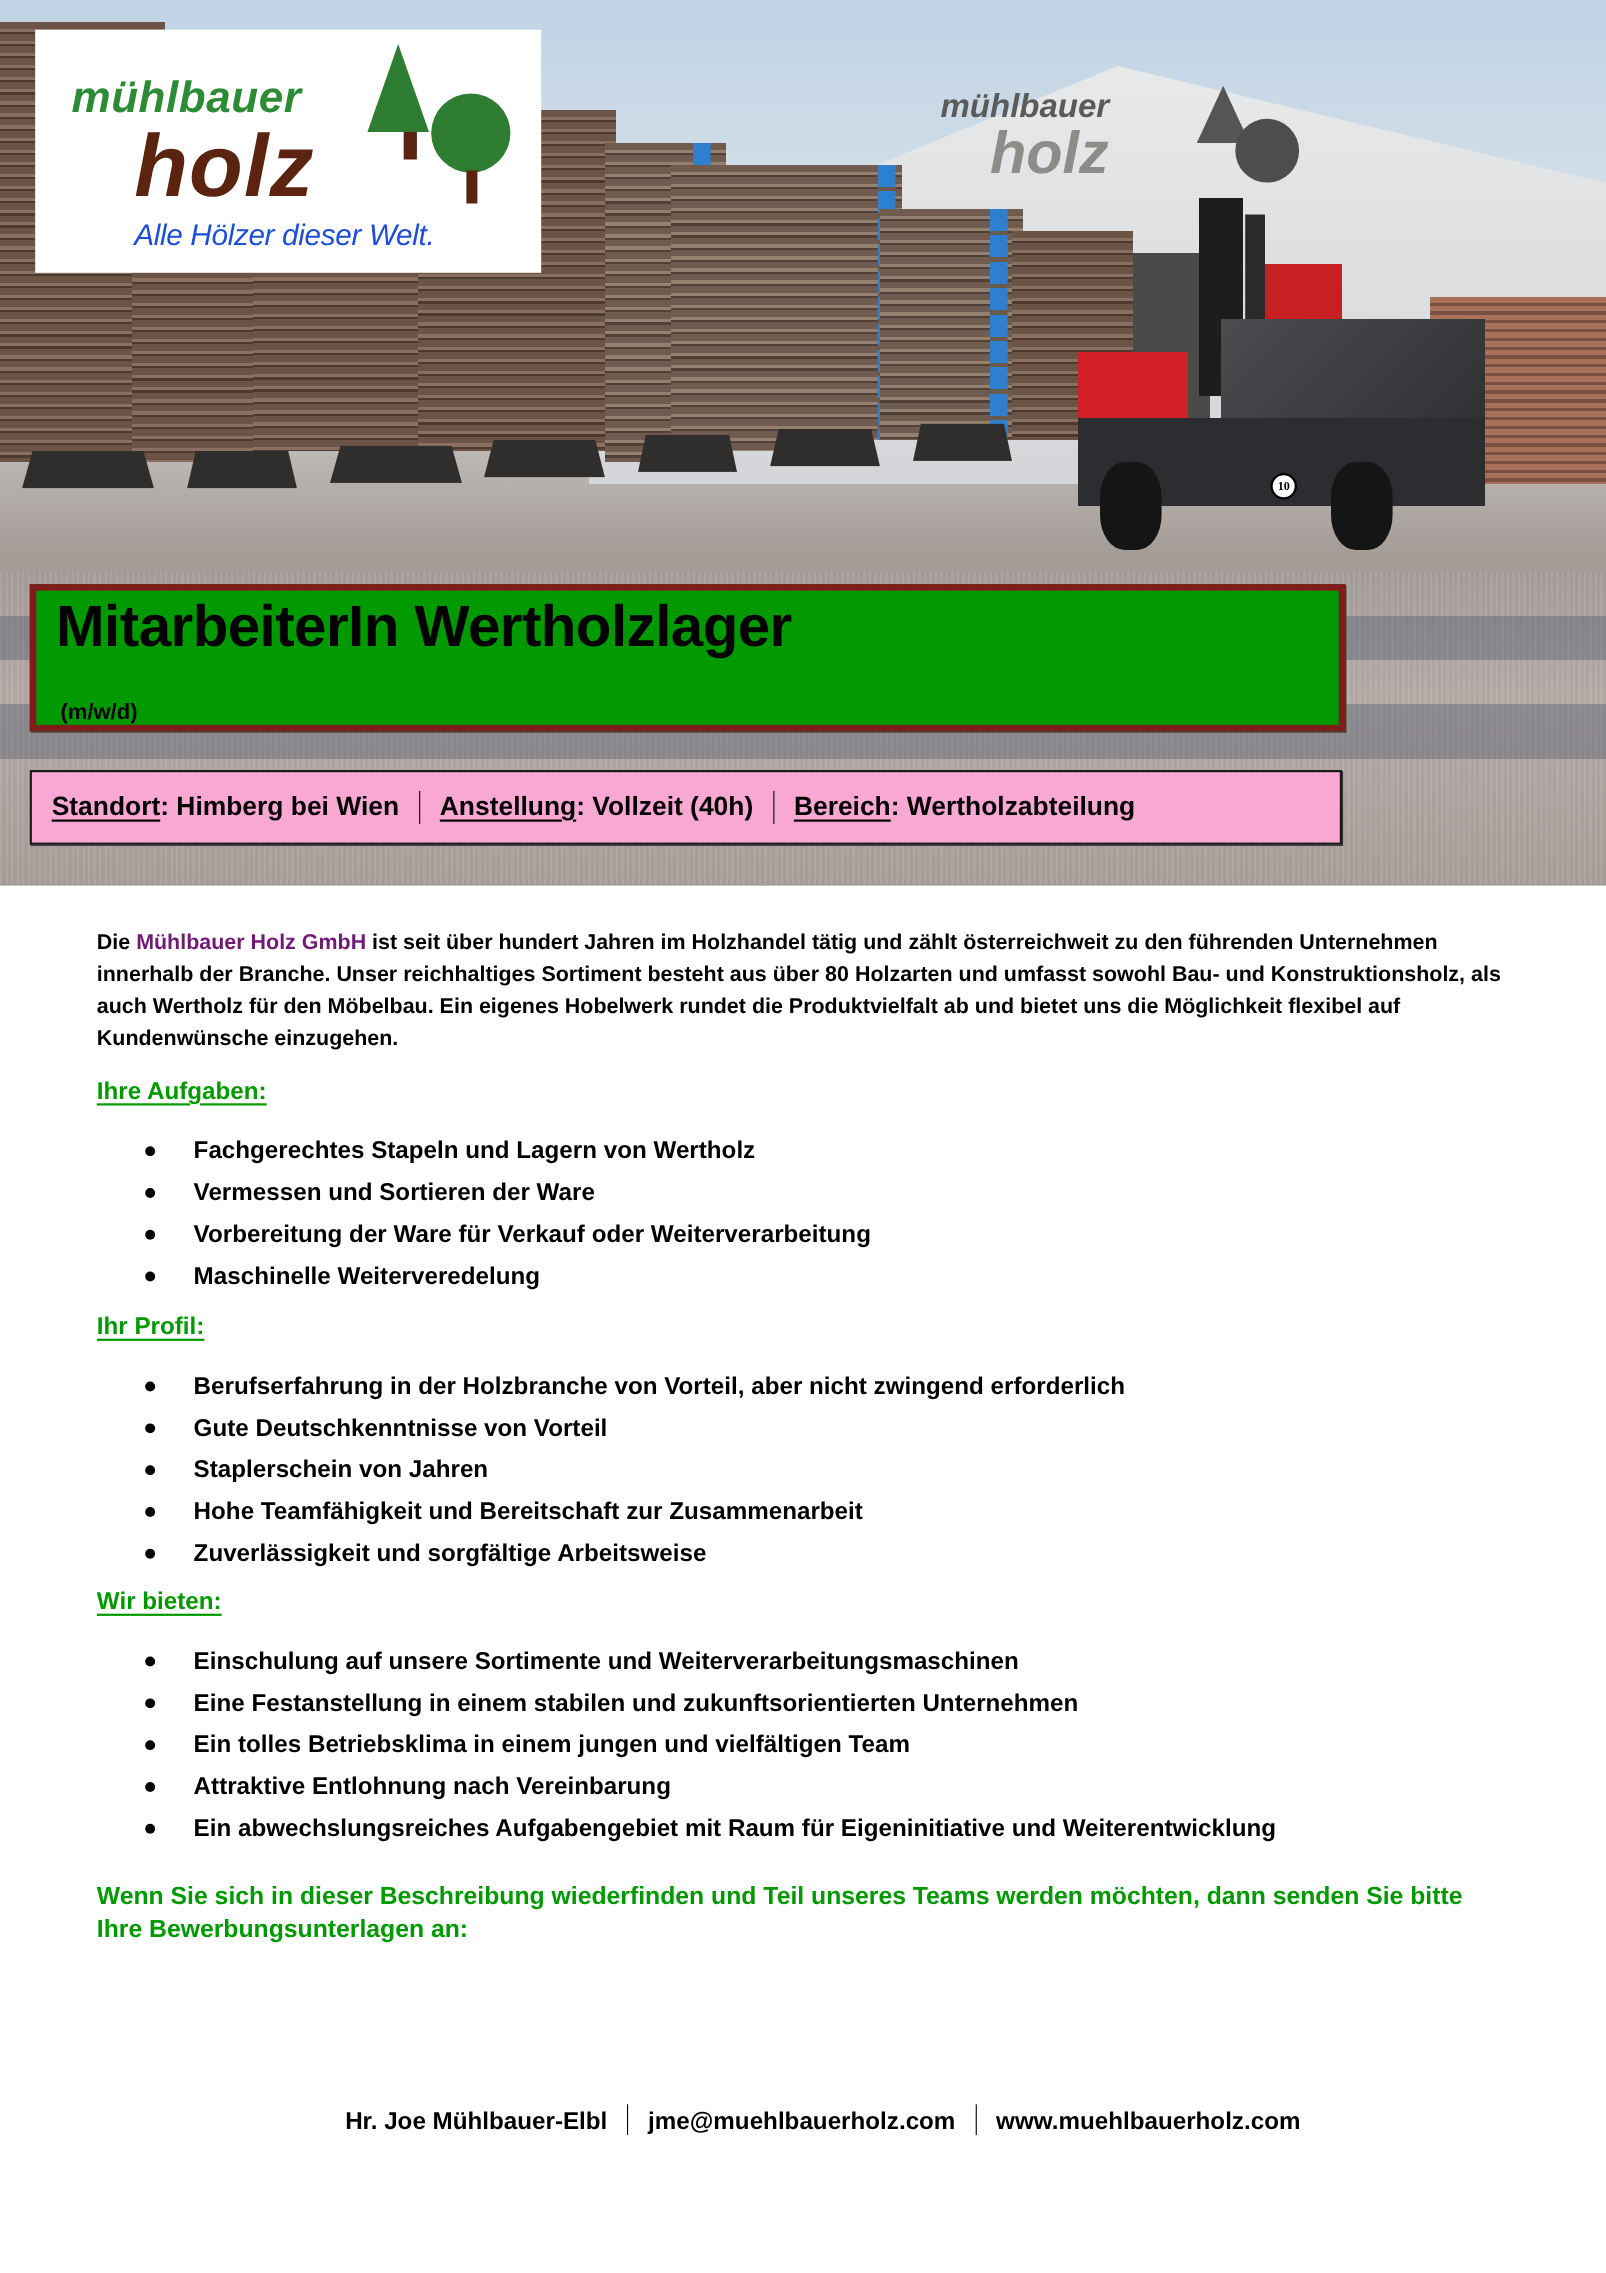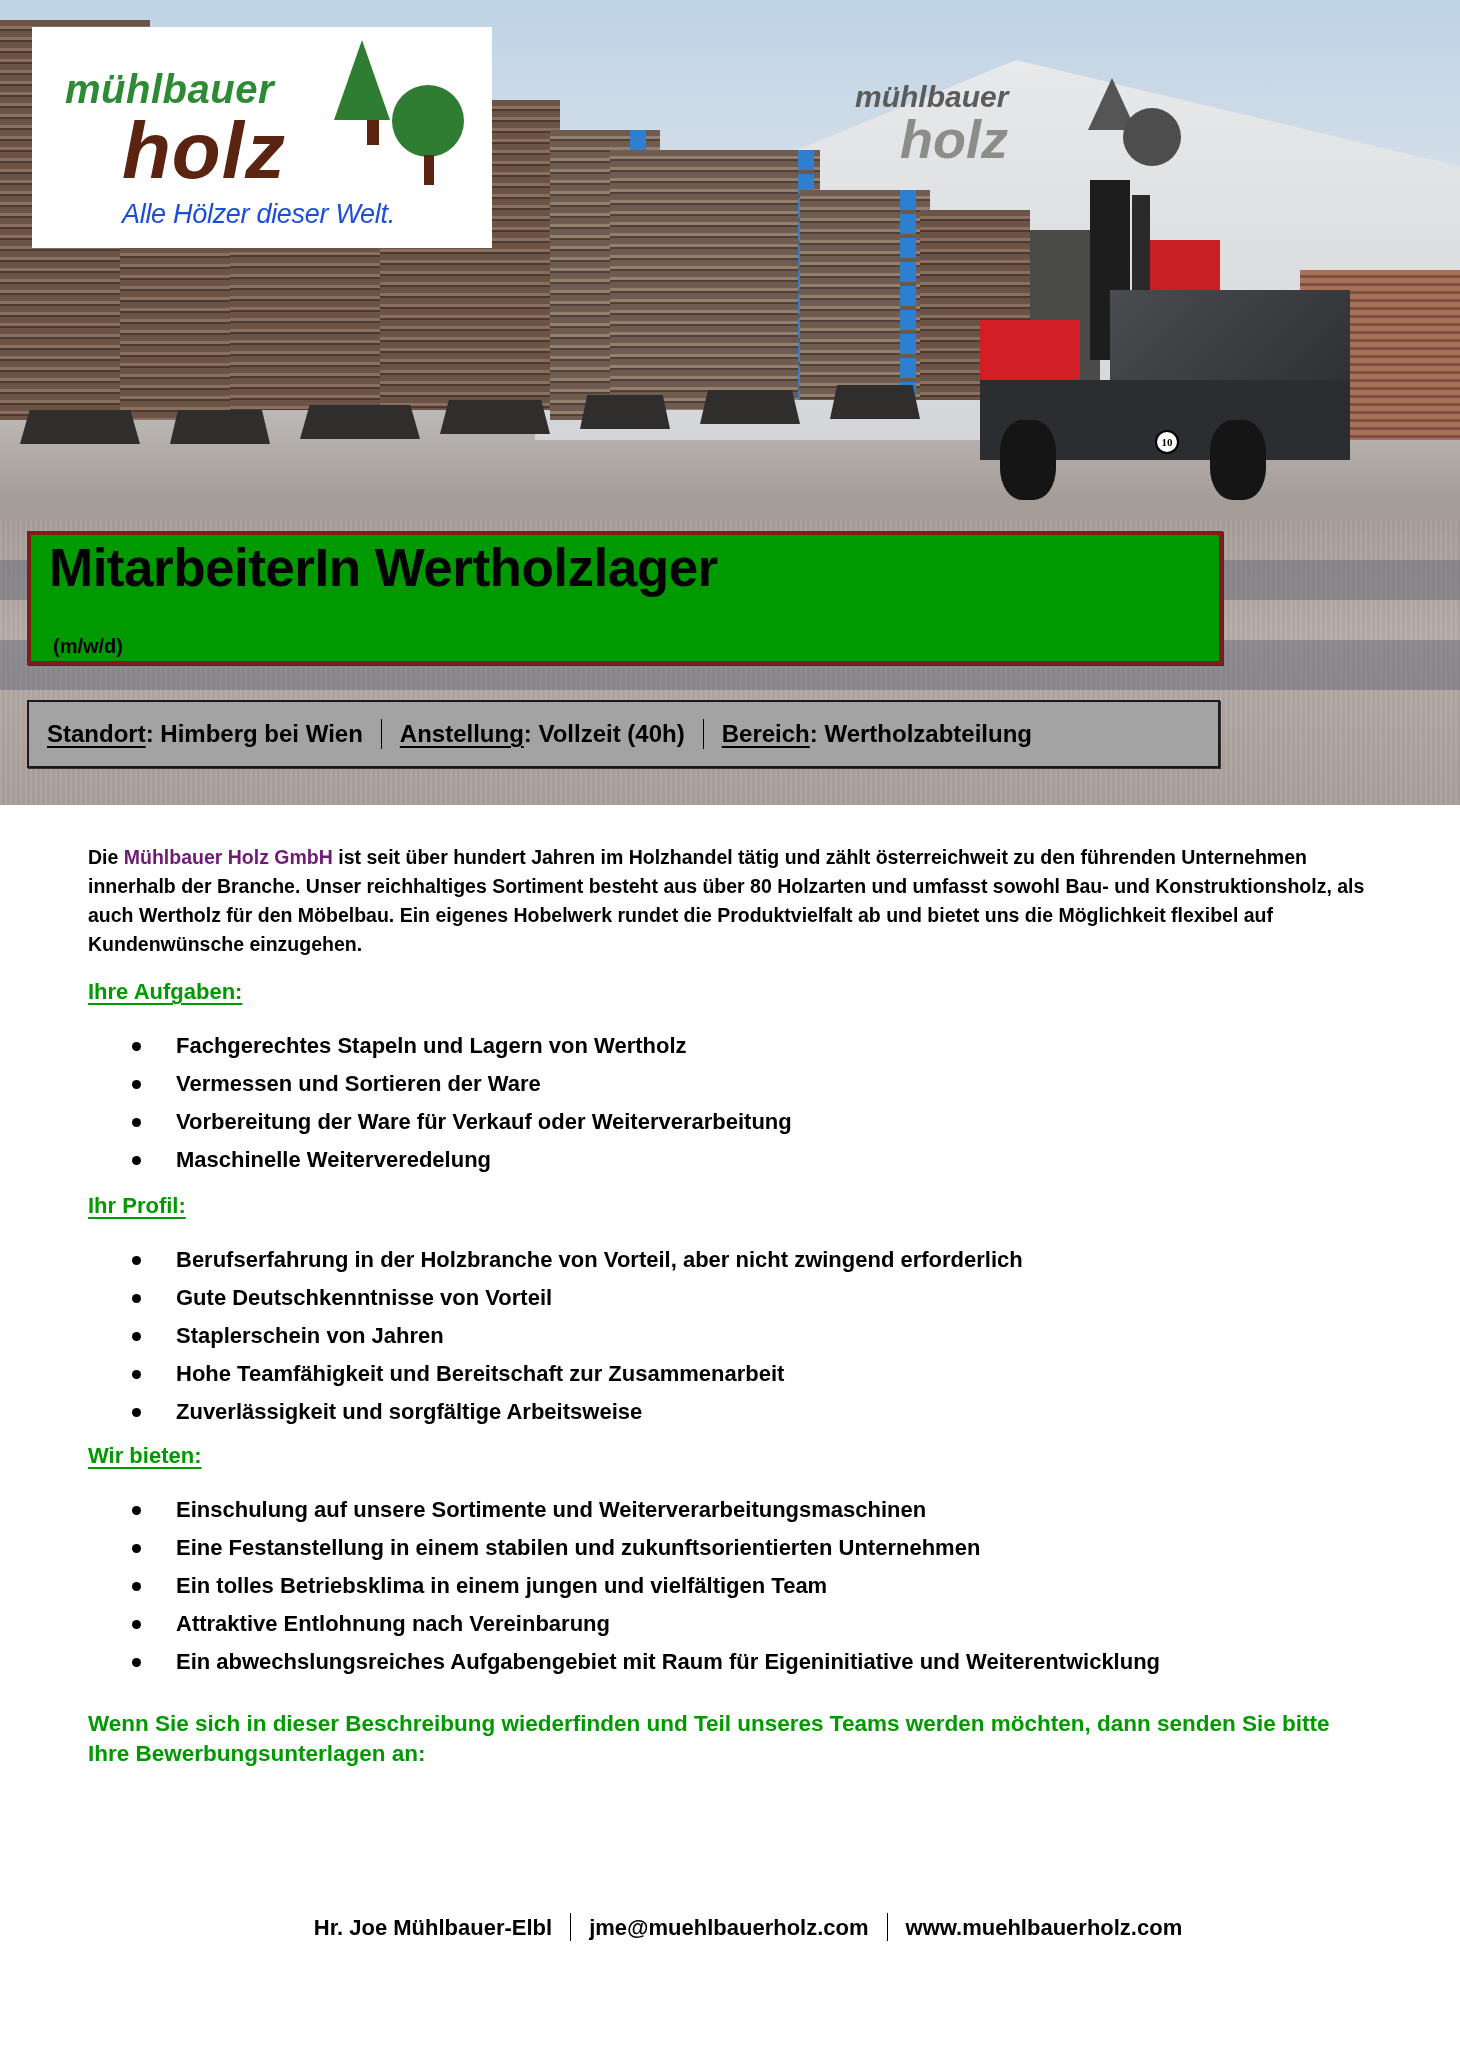--- a/index.html
+++ b/index.html
@@ -54,26 +54,26 @@
     .logo-word2 { position: absolute; left: 90px; top: 78px; font-size: 80px; font-weight: bold; font-style: italic; color: #5a2410; letter-spacing: 1px; }
     .logo-tagline { position: absolute; left: 90px; top: 172px; font-size: 27px; font-style: italic; color: #1d4ed8; letter-spacing: -0.3px; }
     .logo-tree-tri { position: absolute; left: 302px; top: 13px; width: 0; height: 0;
       border-left: 28px solid transparent; border-right: 28px solid transparent; border-bottom: 80px solid #2e7d32; }
     .logo-tree-trunk1 { position: absolute; left: 335px; top: 93px; width: 12px; height: 25px; background: #5a2410; }
     .logo-tree-circ { position: absolute; left: 360px; top: 58px; width: 72px; height: 72px; border-radius: 50%; background: #2e7d32; }
     .logo-tree-trunk2 { position: absolute; left: 392px; top: 128px; width: 10px; height: 30px; background: #5a2410; }
 
     
     .title-box { position: absolute; left: 27px; top: 531px; width: 1196px; height: 134px; background: #009a00;
-      border: 4px solid #7f1d1d; box-shadow: 1px 1px 0 #333; }
+      border: 6px solid #7f1d1d; box-shadow: 1px 1px 0 #333; }
     .title-text { position: absolute; left: 18px; top: 2px; font-size: 53px; font-weight: bold; color: #000; letter-spacing: -0.5px; }
     .title-sub { position: absolute; left: 22px; top: 100px; font-size: 20px; font-weight: bold; color: #000; }
 
     
-    .info-box { position: absolute; left: 27px; top: 700px; width: 1193px; height: 68px; background: #a3a3a3;
+    .info-box { position: absolute; left: 27px; top: 700px; width: 1193px; height: 68px; background: #f9a8d4;
       border: 2px solid #1a1a1a; box-shadow: 1px 1px 0 #333; display: flex; align-items: center; padding-left: 18px; }
     .info-item { font-size: 24px; font-weight: bold; color: #000; white-space: nowrap; }
     .info-item .key { text-decoration: underline; text-underline-offset: 4px; text-decoration-thickness: 2px; }
     .info-sep { display: inline-block; width: 1px; height: 30px; background: #000; margin: 0 18px; }
 
     
     .content { position: absolute; left: 88px; top: 843px; width: 1300px; }
     .intro { font-size: 19.5px; font-weight: bold; line-height: 29px; color: #000; width: 1280px; }
     .intro .brand { color: #701a75; }
     .section-title { font-size: 22px; font-weight: bold; color: #009a00; text-decoration: underline;

